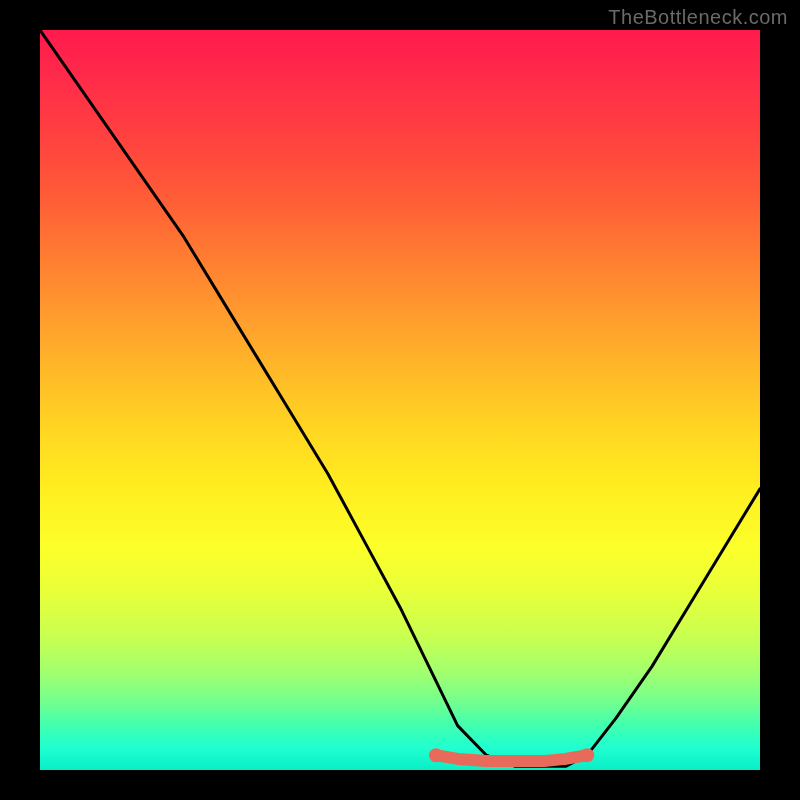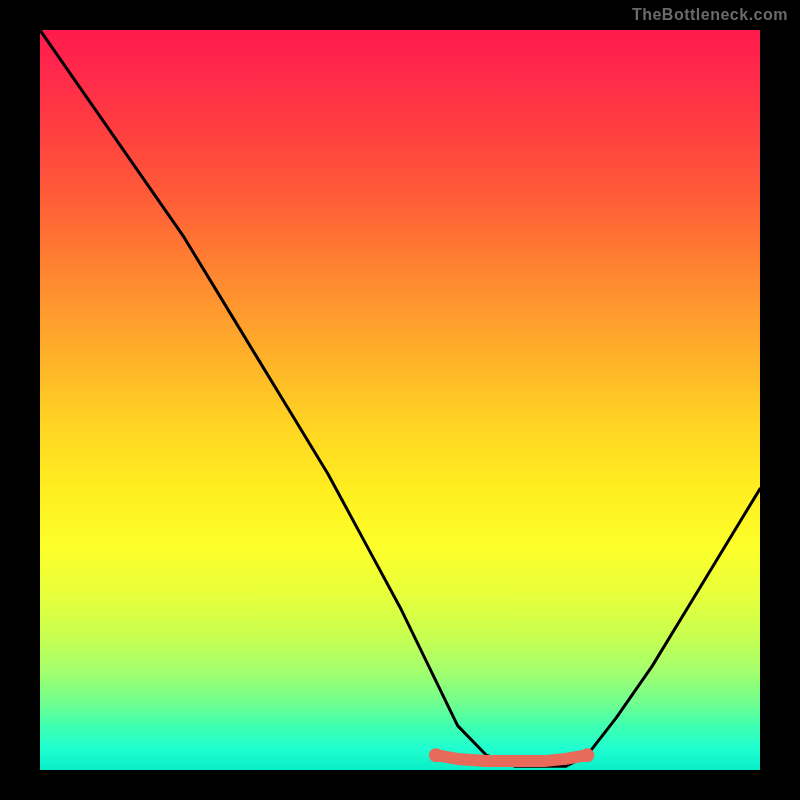--- a/index.html
+++ b/index.html
@@ -9,22 +9,22 @@
     background: #000;
     position: relative;
     font-family: Arial, sans-serif;
     overflow: hidden;
   }
   .watermark {
     position: absolute;
     top: 6px;
     right: 12px;
     color: #6a6a6a;
-    font-size: 16px;
-    font-weight: 700;
+    font-size: 20px;
+    font-weight: 400;
     z-index: 10;
     letter-spacing: 0.5px;
     margin-left: 40px;
   }
   .plot-area {
     position: absolute;
     left: 40px;
     top: 30px;
     width: 720px;
     height: 740px;

